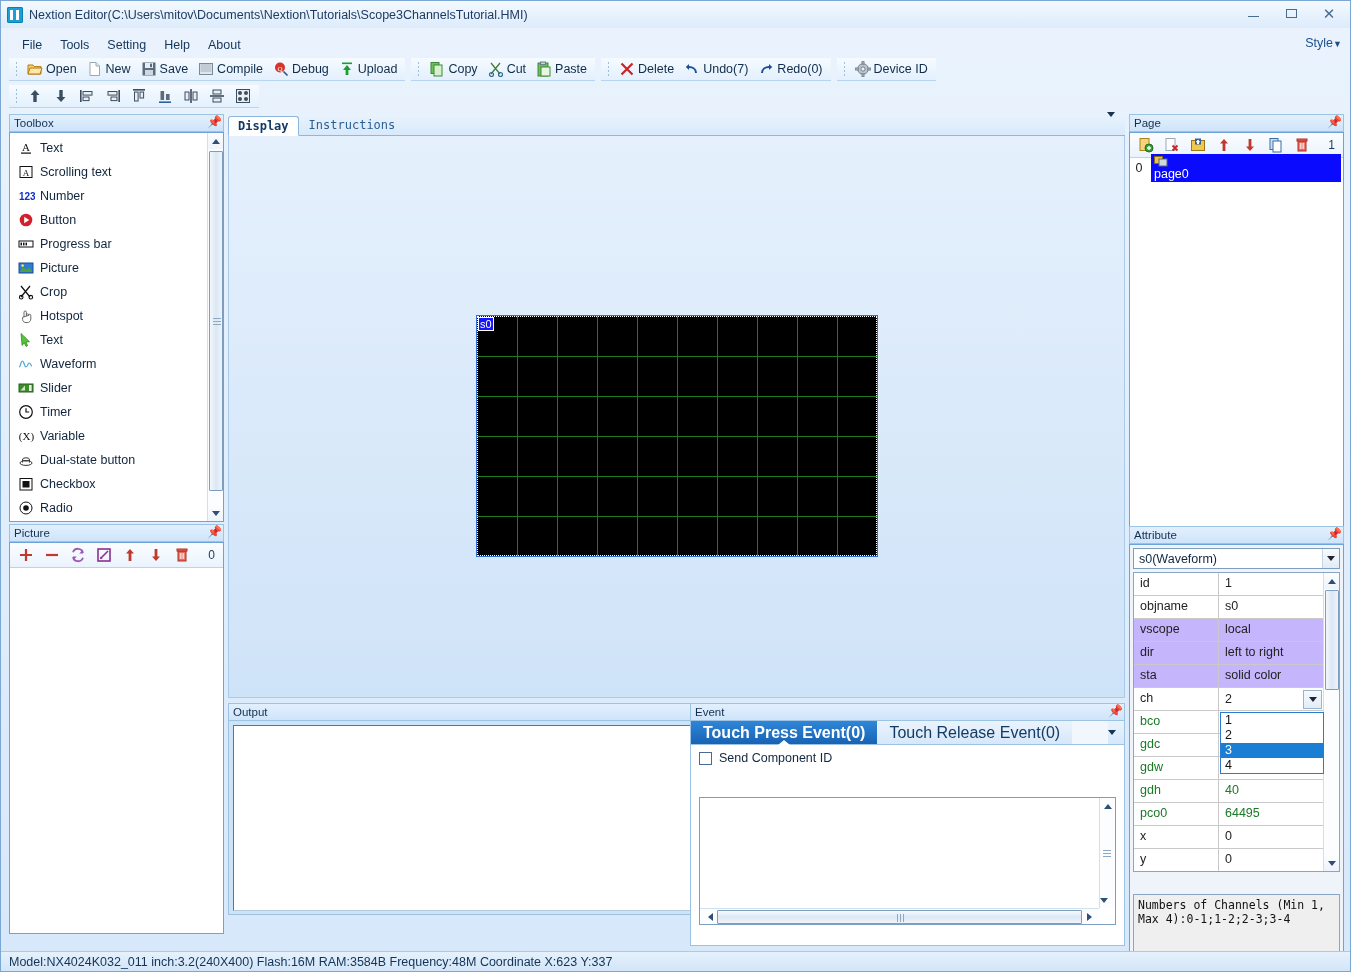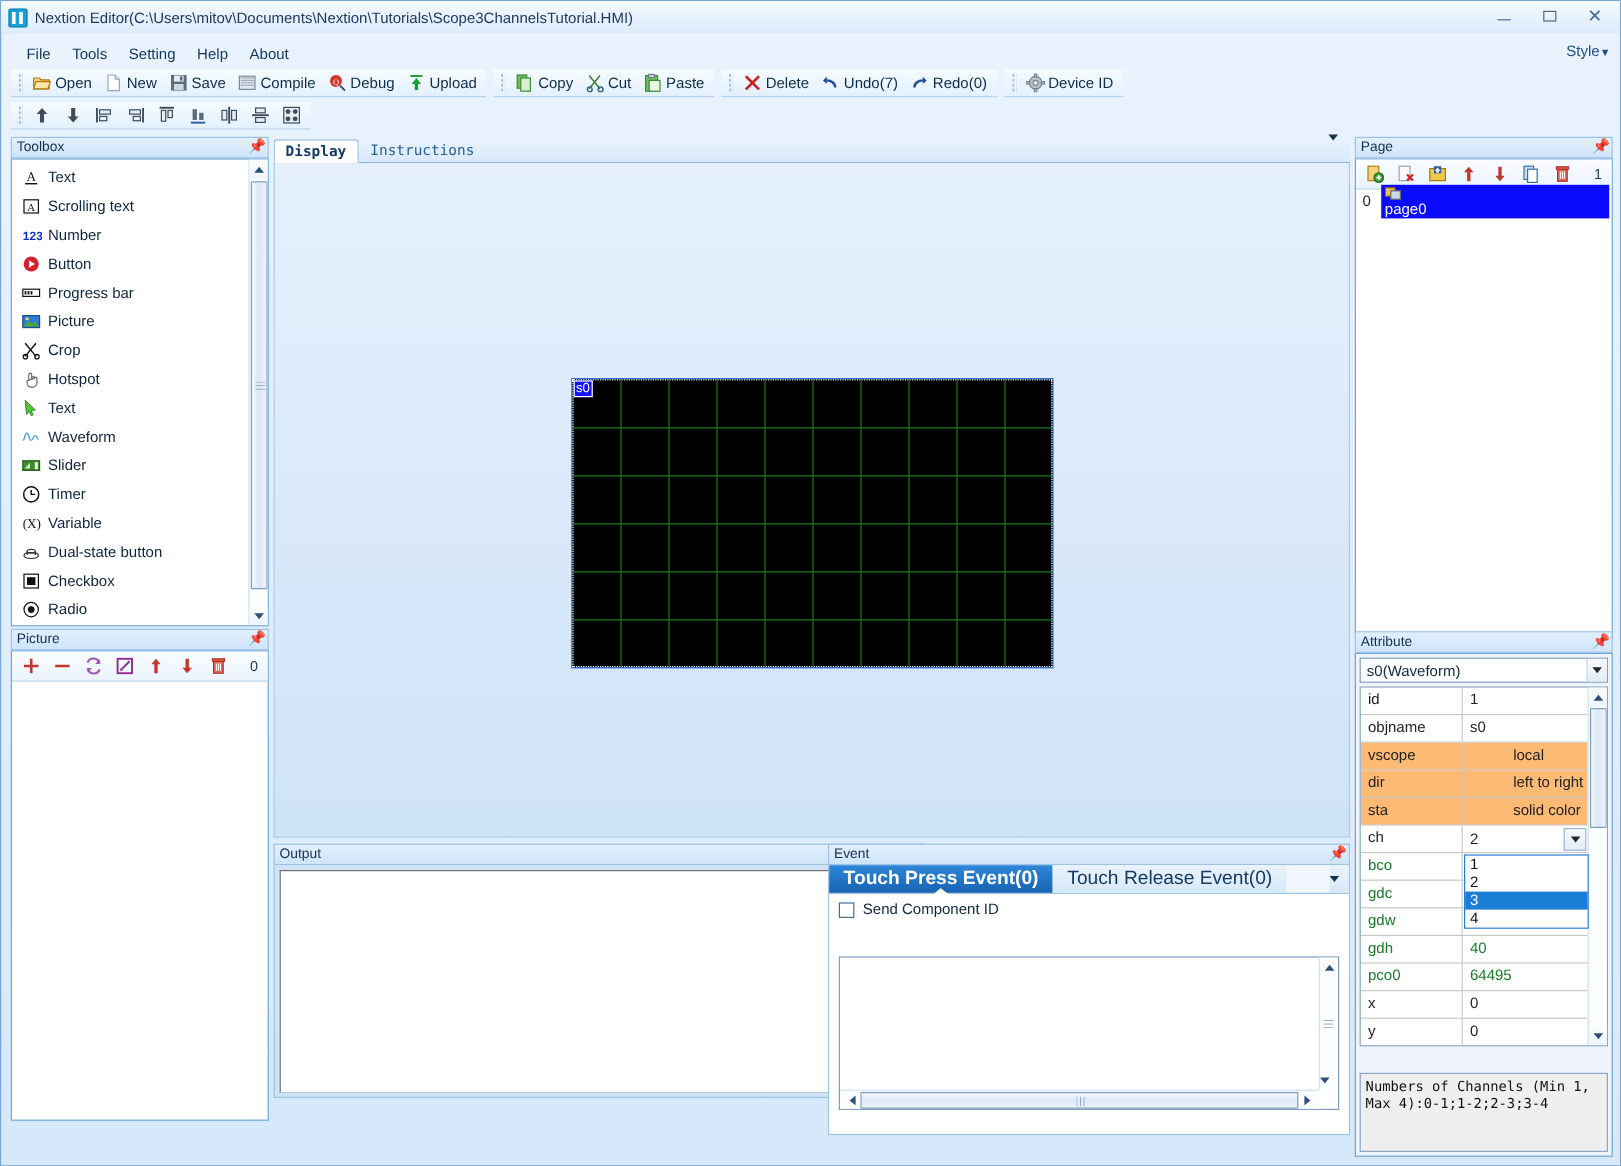--- a/index.html
+++ b/index.html
@@ -178,21 +178,21 @@
   .attr-sel .dd{ margin-left:auto; width:17px; height:19px; display:flex;
      align-items:center; justify-content:center;
      background:linear-gradient(#f7fafd,#e2ecf7); border-left:1px solid #c3d4e6;}
   .attr-table{ position:relative; margin-top:3px; height:300px;
      border:1px solid #8aa6c4; background:#fff; overflow:hidden;}
   .attr-rows{ position:absolute; left:0; top:0; right:16px; }
   .arow{ display:flex; height:23px; border-bottom:1px solid #c9c9c9; font-size:12.5px;}
   .arow .k{ width:85px; border-right:1px solid #c9c9c9; padding:3px 0 0 6px;
      color:#222; overflow:hidden; white-space:nowrap;}
   .arow .v{ flex:1; padding:3px 0 0 6px; color:#222; overflow:hidden; white-space:nowrap;}
-  .arow.alt{ background:#fdba74;gap:36px; }
+  .arow.alt{ background:#c4b5fd; }
   .arow.green .k, .arow.green .v{ color:#197a27; }
   .arow.combo{ background:#fff; }
   .arow.combo .v{ position:relative; padding:0; display:flex; align-items:center;}
   .combo-in{ flex:1; padding-left:6px; color:#222; line-height:21px;}
   .combo-btn{ width:19px; height:19px; margin-right:1px; display:flex;
      align-items:center; justify-content:center;
      background:linear-gradient(#f7fafd,#e2ecf7); border:1px solid #9ab4cd;}
   .dropdown{ position:absolute; left:1128px; top:708px; width:105px;
      background:#fff; border:1px solid #2d7bd0; z-index:40;}
   .dd-item{ height:15px; font-size:12.5px; padding-left:4px; color:#111; line-height:15px;}
@@ -922,13 +922,16 @@
     </div>
   </div>
 
   <div class="dropdown" id="ch-dropdown" style="left: 1219px; top: 711px; width: 104px;">
       <div class="dd-item">1</div>
       <div class="dd-item">2</div>
       <div class="dd-item sel">3</div>
       <div class="dd-item">4</div>
     </div>
 
+  <div class="statusbar">
+    <span>Model:NX4024K032_011  inch:3.2(240X400) Flash:16M RAM:3584B Frequency:48M   Coordinate X:623  Y:337</span>
+  </div>
 </div>
 
 </body></html>

